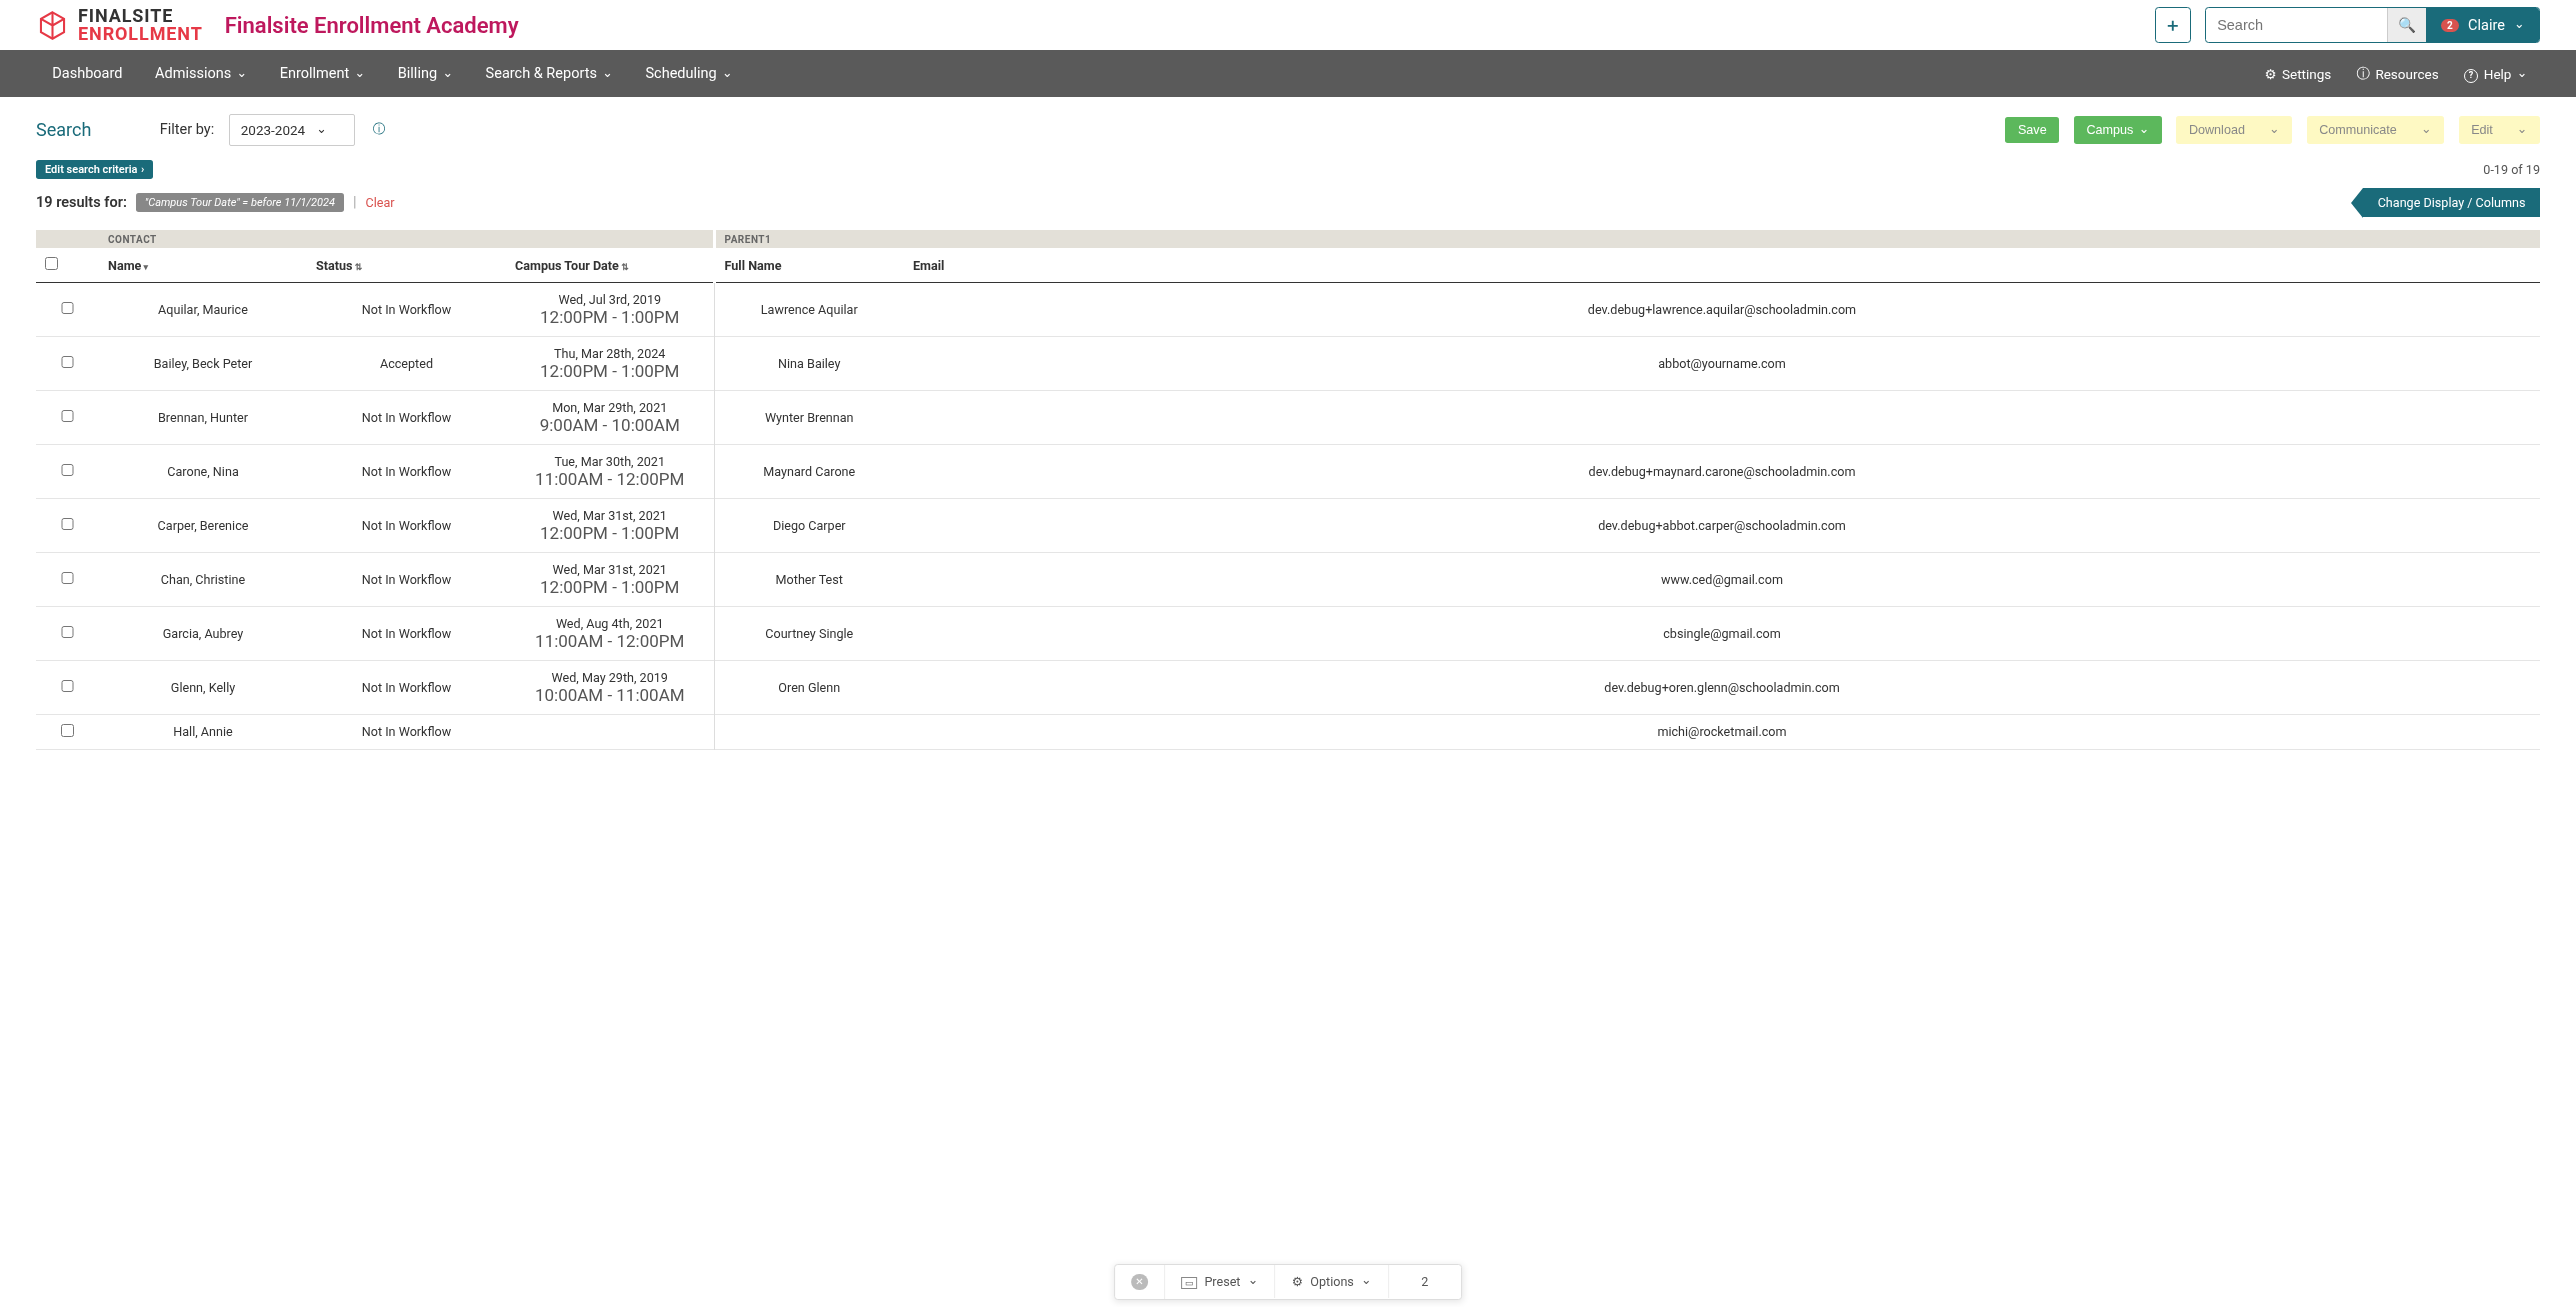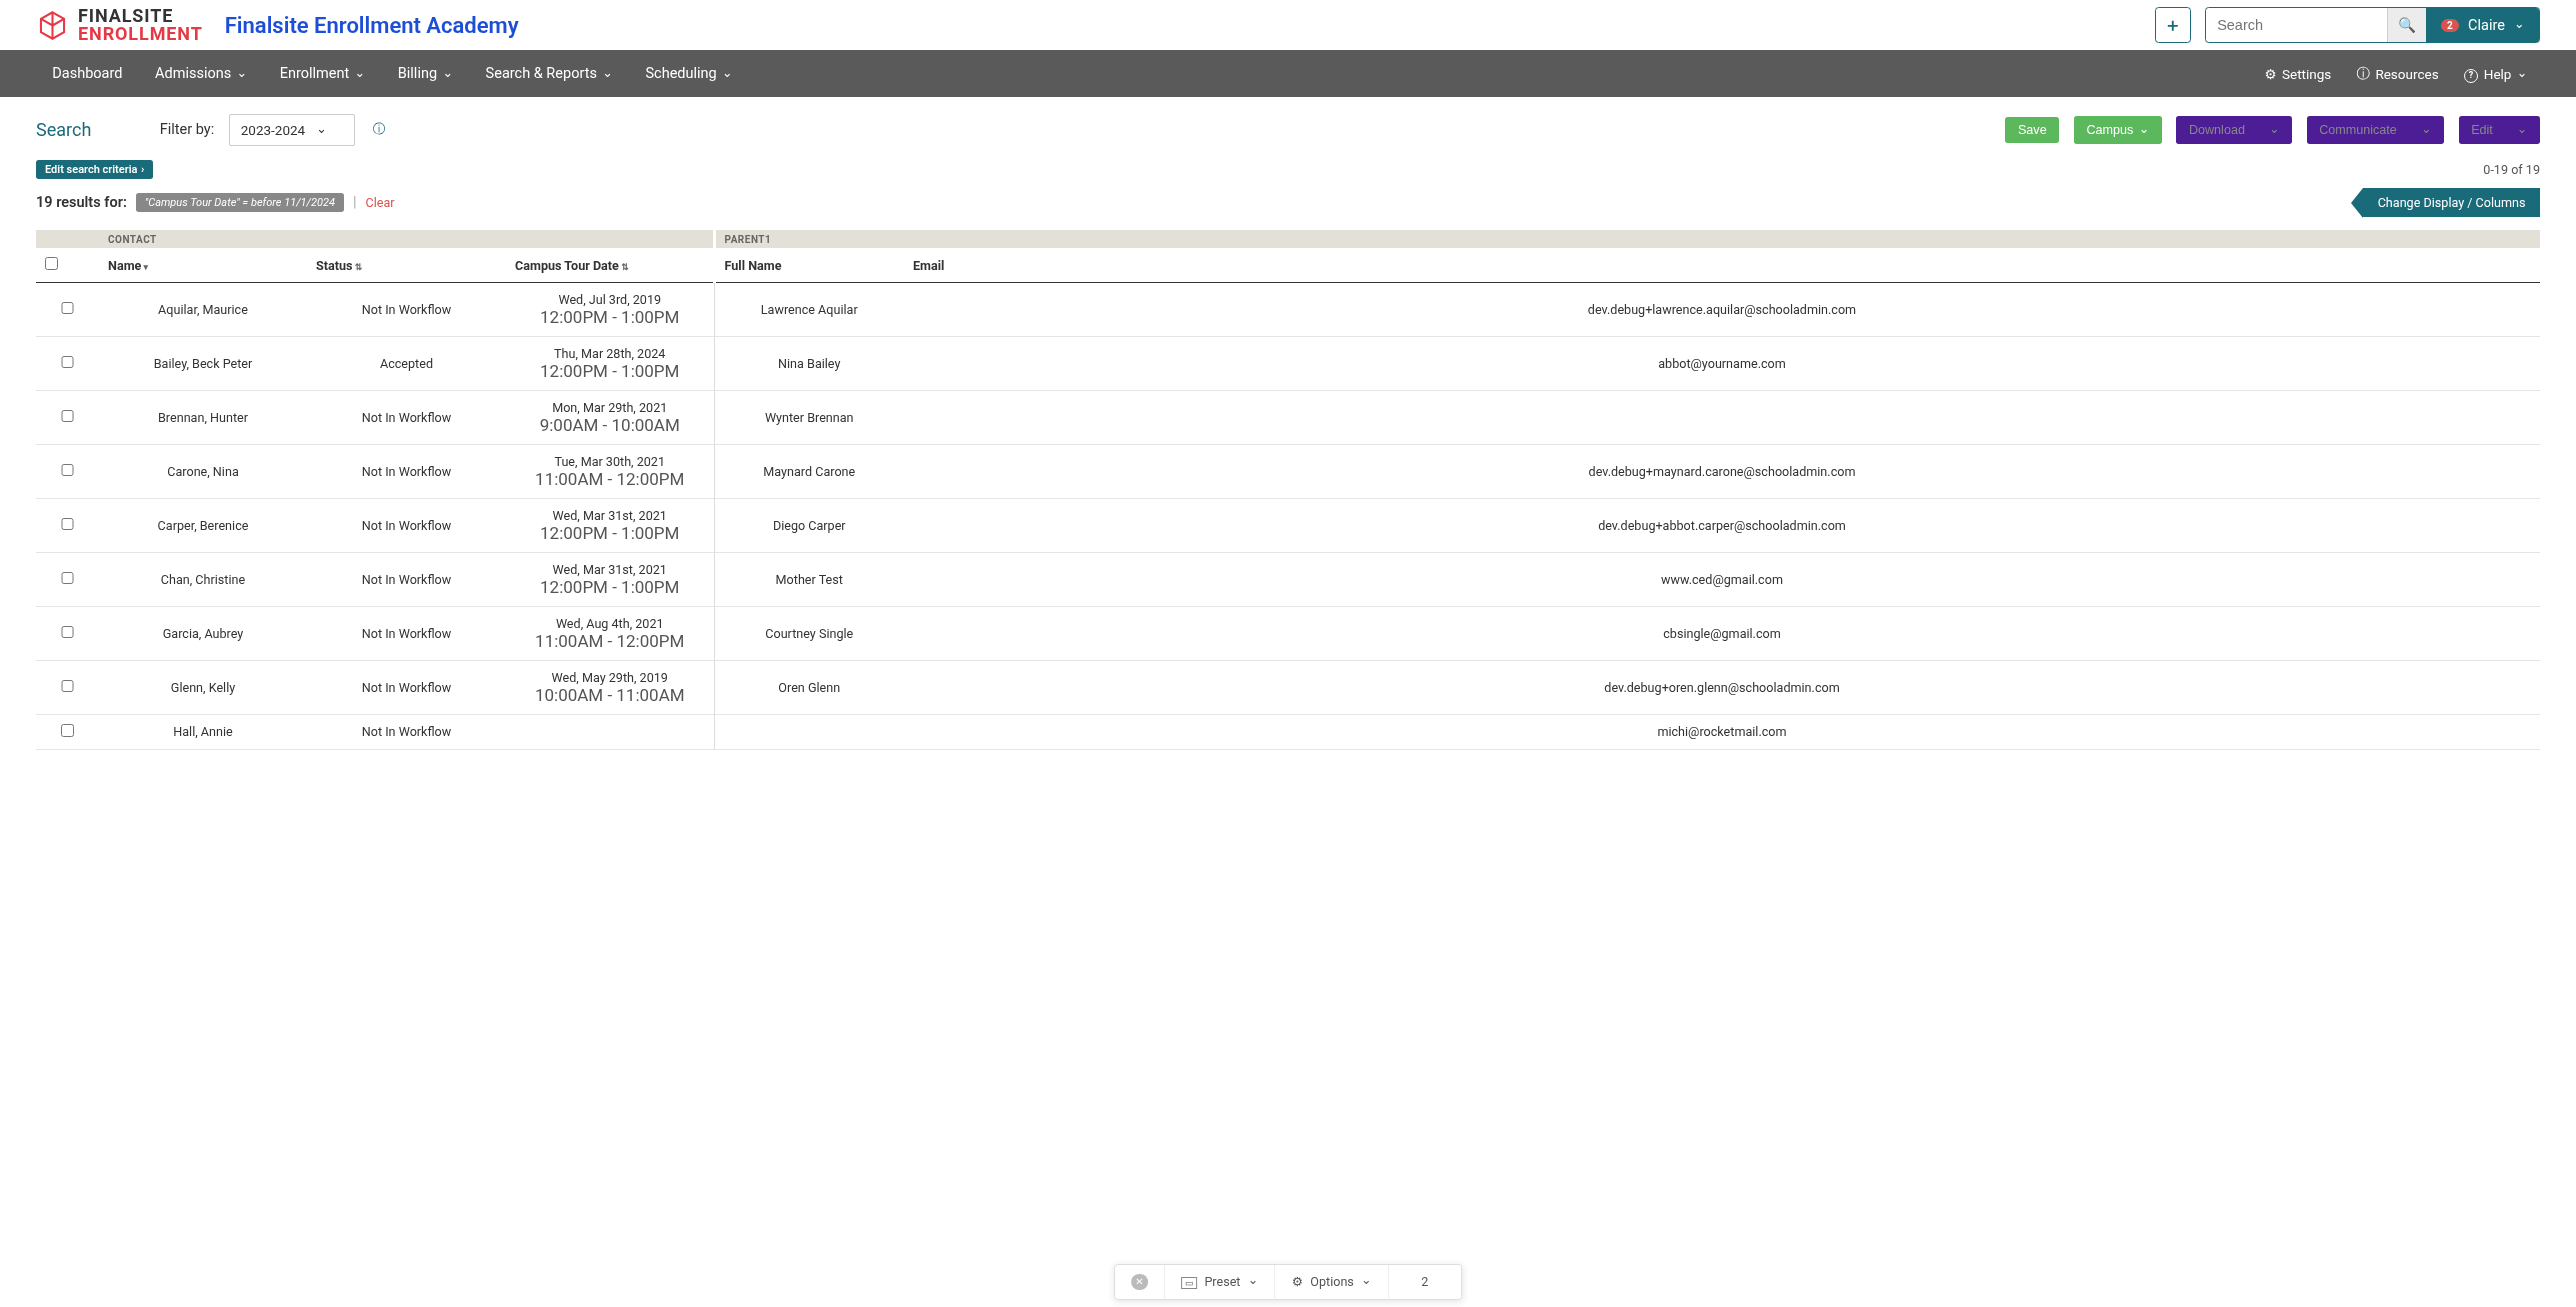--- a/index.html
+++ b/index.html
@@ -5,21 +5,21 @@
 * { box-sizing: border-box; margin: 0; padding: 0; }
 body { font-family: -apple-system, BlinkMacSystemFont, "Segoe UI", Roboto, "Helvetica Neue", Arial, sans-serif; font-size: 12.6px; color: #333; background: #fff; }
 
 
 .header { display: flex; align-items: center; padding: 7.2px 36px; background: #fff; }
 .logo-block { display: flex; align-items: center; gap: 9px; }
 .logo-svg { width: 33px; height: 33px; }
 .logo-text { display: flex; flex-direction: column; font-weight: 700; letter-spacing: 0.9px; font-size: 18px; line-height: 1; }
 .logo-text .top { color: #333; }
 .logo-text .bottom { color: #e63946; }
-.app-title { font-size: 22px; font-weight: 600; color: #1d4ed8; margin-left: 22px; }
+.app-title { font-size: 22px; font-weight: 600; color: #be185d; margin-left: 22px; }
 .header-spacer { flex: 1; }
 .plus-btn { width: 36px; height: 36px; border: 1.8px solid #1a6b7a; border-radius: 3.6px; background: #fff; color: #1a6b7a; font-size: 18px; font-weight: bold; cursor: pointer; display: flex; align-items: center; justify-content: center; }
 .search-wrap { display: flex; align-items: center; margin-left: 14.5px; border: 1.8px solid #1a6b7a; border-radius: 3.6px; overflow: hidden; height: 36px; }
 .search-input { border: none; padding: 7.2px 11px; font-size: 14.5px; width: 181px; outline: none; }
 .search-btn { background: #ececec; border: none; width: 40px; height: 100%; cursor: pointer; font-size: 14.5px; display: flex; align-items: center; justify-content: center; border-left: 0.9px solid #ccc; }
 .user-block { background: #1a6b7a; color: #fff; display: flex; align-items: center; gap: 9px; padding: 0 14.5px; height: 36px; border-radius: 0 3.6px 3.6px 0; cursor: pointer; margin-left: -0.9px;}
 .badge { background: #d9534f; color: #fff; border-radius: 9px; padding: 0.9px 6.3px; font-size: 10px; font-weight: bold; }
 .user-name { font-size: 14.5px; }
 
 
@@ -31,21 +31,21 @@
 
 
 .toolbar { display: flex; align-items: center; padding: 16.3px 36px 9px; gap: 14.5px; }
 .search-title { color: #1a6b7a; font-size: 18px; font-weight: 400; }
 .filter-label { font-size: 14.5px; color: #333; margin-left: 54px;}
 .filter-select { border: 0.9px solid #ccc; border-radius: 2px; padding: 7.2px 27px 7.2px 11px; font-size: 13.5px; background: #fff; position: relative; display: inline-flex; align-items: center; gap: 11px;}
 .info-icon { color: #1a6b7a; font-size: 12.6px; margin-left: 3.6px; }
 .toolbar-spacer { flex: 1; }
 .btn { border: none; border-radius: 2.7px; padding: 6.3px 12.6px; font-size: 12.6px; cursor: pointer; display: inline-flex; align-items: center; gap: 5.4px; }
 .btn-green { background: #5cb85c; color: #fff; }
-.btn-gray { background: #4c1d95; color: #888; gap: 24px; }
+.btn-gray { background: #fef9c3; color: #888; gap: 24px; }
 .btn-gray .chev-down::after { color: #888; }
 
 
 .criteria-row { padding: 5.4px 36px 3.6px; display:flex; align-items:center; justify-content: space-between;}
 .edit-criteria { background: #1a6b7a; color: #fff; border-radius: 2.7px; padding: 2.7px 9px; font-size: 11px; font-weight: 600; cursor: pointer; display: inline-flex; align-items: center; gap: 3.6px; }
 .range-text { color: #555; font-size: 12.6px; }
 
 
 .results-row { padding: 5.4px 36px 9px; display: flex; align-items: center; justify-content: space-between; }
 .results-left { display: flex; align-items: center; gap: 9px; font-size: 14.5px; }

